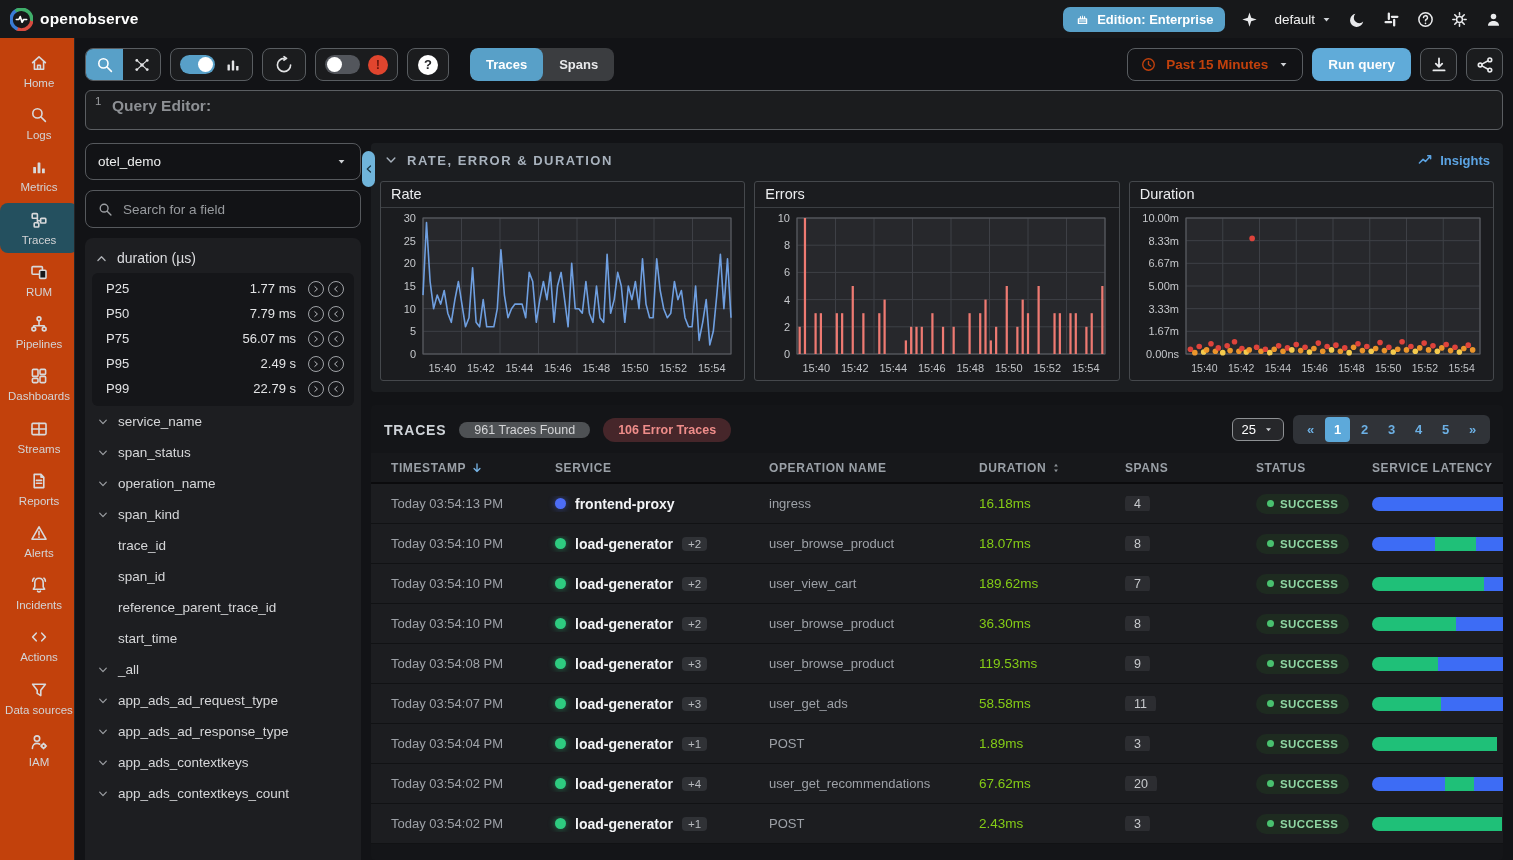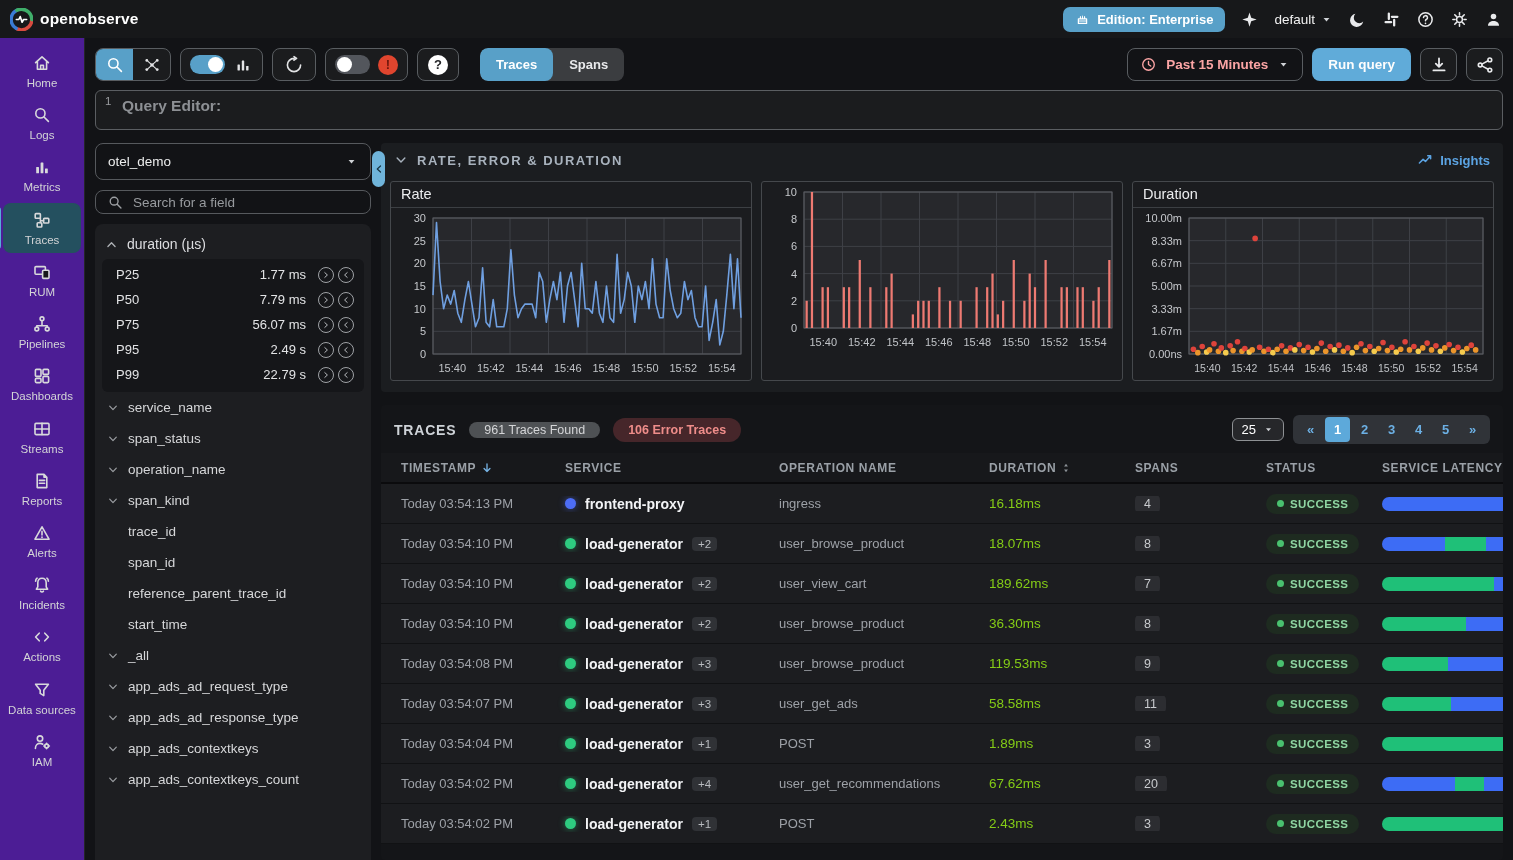--- a/index.html
+++ b/index.html
@@ -15,22 +15,22 @@
   .brand { display:flex; align-items:center; gap:7px; }
   .brand-name { font-weight:bold; font-size:15.5px; color:#fff; letter-spacing:.2px; }
   .hdr-right { display:flex; align-items:center; gap:15px;text-align:center; }
   .edition-btn { background:#58a0c8; color:#fff; border-radius:7px; padding:5px 12px;
     display:flex; align-items:center; gap:7px; font-weight:bold; font-size:13px; }
   .org-select { display:flex; align-items:center; gap:5px; font-weight:normal; font-size:13.5px; color:#f2f2f2; }
   .hdr-icon { color:#e9eaec; width:19px; height:19px; }
 
   
   .app { display:flex; height:822px; }
-  .sidenav { width:85px; background:#4c1d95; border-right:1px solid #242528;
-    display:flex; flex-direction:column; align-items:center; padding-top:8px; overflow:hidden; }
+  .sidenav { width:75px; background:#c2410c; border-right:1px solid #242528;
+    display:flex; flex-direction:column; align-items:flex-start; padding-top:8px; overflow:hidden; }
   .nav-item { width:78px; display:flex; flex-direction:column; align-items:center;
     padding:7px 2px 6px; color:#d3d4d6; border-radius:8px; margin-bottom:2px; position:relative; }
   .nav-item .nav-label { font-size:11.5px; margin-top:4px; text-align:center; line-height:1.15; }
   .nav-item.active { background:#24505f; }
   .nav-item.active::before { content:""; position:absolute; left:-7px; top:4px; bottom:4px;
     width:5px; background:#55aed6; border-radius:0 3px 3px 0; }
   .nav-item .ic { color:#d8d9db; }
 
   .main { flex:1; display:flex; flex-direction:column; padding:10px 10px 0 10px; overflow:hidden; }
 
@@ -48,21 +48,21 @@
   .switch.on .knob { right:2px; } .switch.off .knob { left:2px; }
   .error-dot { width:20px; height:20px; border-radius:50%; background:#e0452e; color:#6e170d;
     display:grid; place-items:center; font-weight:bold; font-size:13px; }
   .q-dot { width:20px; height:20px; border-radius:50%; background:#fff; color:#242528;
     display:grid; place-items:center; font-weight:bold; font-size:13px; }
   .tabs { display:flex; background:#3b3d40; border-radius:8px; height:33px; margin-left:12px; overflow:hidden; }
   .tab { padding:0 16px; line-height:33px; font-weight:bold; font-size:13px; color:#e8e9eb; }
   .tab.active { background:#58a0c8; border-radius:8px; color:#fff; }
   .toolbar-right { margin-left:auto; display:flex; align-items:center; gap:9px; }
   .time-range { border:1px solid #595d61; border-radius:8px; height:33px; padding:0 12px;
-    display:flex; align-items:center; gap:9px; font-size:13.5px; color:#fca5a5; font-weight:bold;}
+    display:flex; align-items:center; gap:9px; font-size:13.5px; color:#c2410c; font-weight:bold;}
   .run-query { background:#60abd9; border-radius:8px; height:33px; padding:0 16px; color:#fdfdfd;
     font-weight:bold; font-size:13.5px; display:flex; align-items:center; }
   .sq-btn { width:37px; height:33px; border:1px solid #595d61; border-radius:8px;
     display:grid; place-items:center; color:#e8e9eb; background:#1b1c1e; }
   .caret { color:#cfd2d6; width:13px; height:13px; }
 
   
   .query-editor { margin-top:9px; border:1px solid #5b5e62; border-radius:6px; background:#1b1c1e;
     height:40px; position:relative; padding:6px 10px 0 26px; }
   .qe-line-no { position:absolute; left:9px; top:4px; font-size:11.5px; color:#9a9ca0; }
@@ -70,21 +70,21 @@
 
   
   .content { display:flex; margin-top:13px; flex:1; gap:10px; position:relative; overflow:hidden; }
   .collapse-handle { position:absolute; left:277px; top:8px; width:13px; height:36px; background:#70b4da;
     border-radius:7px; color:#173340; display:grid; place-items:center; z-index:3; }
   .collapse-handle .ic { width:10px; height:10px; }
 
   .fields-panel { width:276px; display:flex; flex-direction:column; gap:10px; overflow:hidden; }
   .stream-select { border:1px solid #56595d; border-radius:8px; height:37px; display:flex;
     align-items:center; justify-content:space-between; padding:0 12px; font-size:13.5px; color:#eceded; }
-  .field-search { border:1px solid #56595d; border-radius:8px; height:24px; display:flex;
+  .field-search { border:1px solid #56595d; border-radius:8px; height:38px; display:flex;
     align-items:center; gap:9px; padding:0 11px; color:#9da0a4; }
   .field-search input { background:transparent; border:none; outline:none; color:#d8d9db;
     font-size:13.5px; width:100%; font-family:inherit; }
   .field-search input::placeholder { color:#989b9f; }
   .fields-scroll { flex:1; background:#1d1e21; border-radius:8px 8px 0 0; padding:6px 0 0; overflow:hidden; }
   .dur-header { display:flex; align-items:center; gap:9px; padding:6px 10px 7px; font-size:14px; color:#dcdde0; }
   .dur-header .ic { width:13px; height:13px; color:#aeb1b5; }
   .dur-box { background:#151619; margin:0 7px; border-radius:6px; padding:3px 0 5px; }
   .pct-row { display:flex; align-items:center; padding:4.5px 10px 4.5px 14px; font-size:13px; color:#e2e3e5; }
   .pct-val { margin-left:auto; margin-right:8px; }
@@ -727,20 +727,21 @@
                     <text x="138.25" y="164" fill="#c0c3c7" font-size="11" text-anchor="middle" font-family="Liberation Sans, sans-serif">15:44</text>
                     <text x="176.75" y="164" fill="#c0c3c7" font-size="11" text-anchor="middle" font-family="Liberation Sans, sans-serif">15:46</text>
                     <text x="215.25" y="164" fill="#c0c3c7" font-size="11" text-anchor="middle" font-family="Liberation Sans, sans-serif">15:48</text>
                     <text x="253.75" y="164" fill="#c0c3c7" font-size="11" text-anchor="middle" font-family="Liberation Sans, sans-serif">15:50</text>
                     <text x="292.25" y="164" fill="#c0c3c7" font-size="11" text-anchor="middle" font-family="Liberation Sans, sans-serif">15:52</text>
                     <text x="330.75" y="164" fill="#c0c3c7" font-size="11" text-anchor="middle" font-family="Liberation Sans, sans-serif">15:54</text>
                     <polyline points="42.0,87.1 45.5,14.5 49.1,73.5 52.6,100.7 56.2,87.1 59.7,96.1 63.2,82.5 66.8,105.2 70.3,114.3 73.9,91.6 77.4,73.5 80.9,96.1 84.5,118.8 88.0,109.7 91.6,59.9 95.1,114.3 98.6,118.8 102.2,91.6 105.7,118.8 109.3,118.8 112.8,118.8 116.3,100.7 119.9,41.7 123.4,87.1 127.0,109.7 130.5,100.7 134.0,96.1 137.6,96.1 141.1,96.1 144.7,109.7 148.2,64.4 151.7,73.5 155.3,114.3 158.8,91.6 162.4,73.5 165.9,91.6 169.4,64.4 173.0,114.3 176.5,78.0 180.1,64.4 183.6,91.6 187.1,118.8 190.7,55.3 194.2,100.7 197.8,100.7 201.3,105.2 204.9,73.5 208.4,105.2 211.9,114.3 215.5,78.0 219.0,109.7 222.6,114.3 226.1,46.3 229.6,105.2 233.2,91.6 236.7,64.4 240.3,78.0 243.8,114.3 247.3,78.0 250.9,91.6 254.4,73.5 258.0,100.7 261.5,50.8 265.0,96.1 268.6,109.7 272.1,109.7 275.7,50.8 279.2,82.5 282.7,100.7 286.3,109.7 289.8,105.2 293.4,73.5 296.9,91.6 300.4,82.5 304.0,109.7 307.5,118.8 311.1,118.8 314.6,78.0 318.1,132.4 321.7,114.3 325.2,91.6 328.8,136.9 332.3,123.3 335.8,87.1 339.4,46.3 342.9,100.7 346.5,50.8 350.0,109.7" fill="none" stroke="#6f9fe0" stroke-width="1.6" stroke-linejoin="round"></polyline>
                   </svg></div>
             </div>
             <div class="chart-panel">
+              <div class="chart-title">Errors</div>
               <div class="chart-body"><svg width="360" height="172">
                     <rect x="42" y="10" width="308" height="136" fill="#27282c"></rect>
                     <line x1="42" y1="146" x2="350" y2="146" stroke="#3e4046" stroke-width="1"></line>
                     <text x="35" y="150" fill="#c6c8cc" font-size="11" text-anchor="end" font-family="Liberation Sans, sans-serif">0</text>
                     <line x1="42" y1="118.8" x2="350" y2="118.8" stroke="#3e4046" stroke-width="1"></line>
                     <text x="35" y="122.8" fill="#c6c8cc" font-size="11" text-anchor="end" font-family="Liberation Sans, sans-serif">2</text>
                     <line x1="42" y1="91.6" x2="350" y2="91.6" stroke="#3e4046" stroke-width="1"></line>
                     <text x="35" y="95.6" fill="#c6c8cc" font-size="11" text-anchor="end" font-family="Liberation Sans, sans-serif">4</text>
                     <line x1="42" y1="64.4" x2="350" y2="64.4" stroke="#3e4046" stroke-width="1"></line>
                     <text x="35" y="68.4" fill="#c6c8cc" font-size="11" text-anchor="end" font-family="Liberation Sans, sans-serif">6</text>

